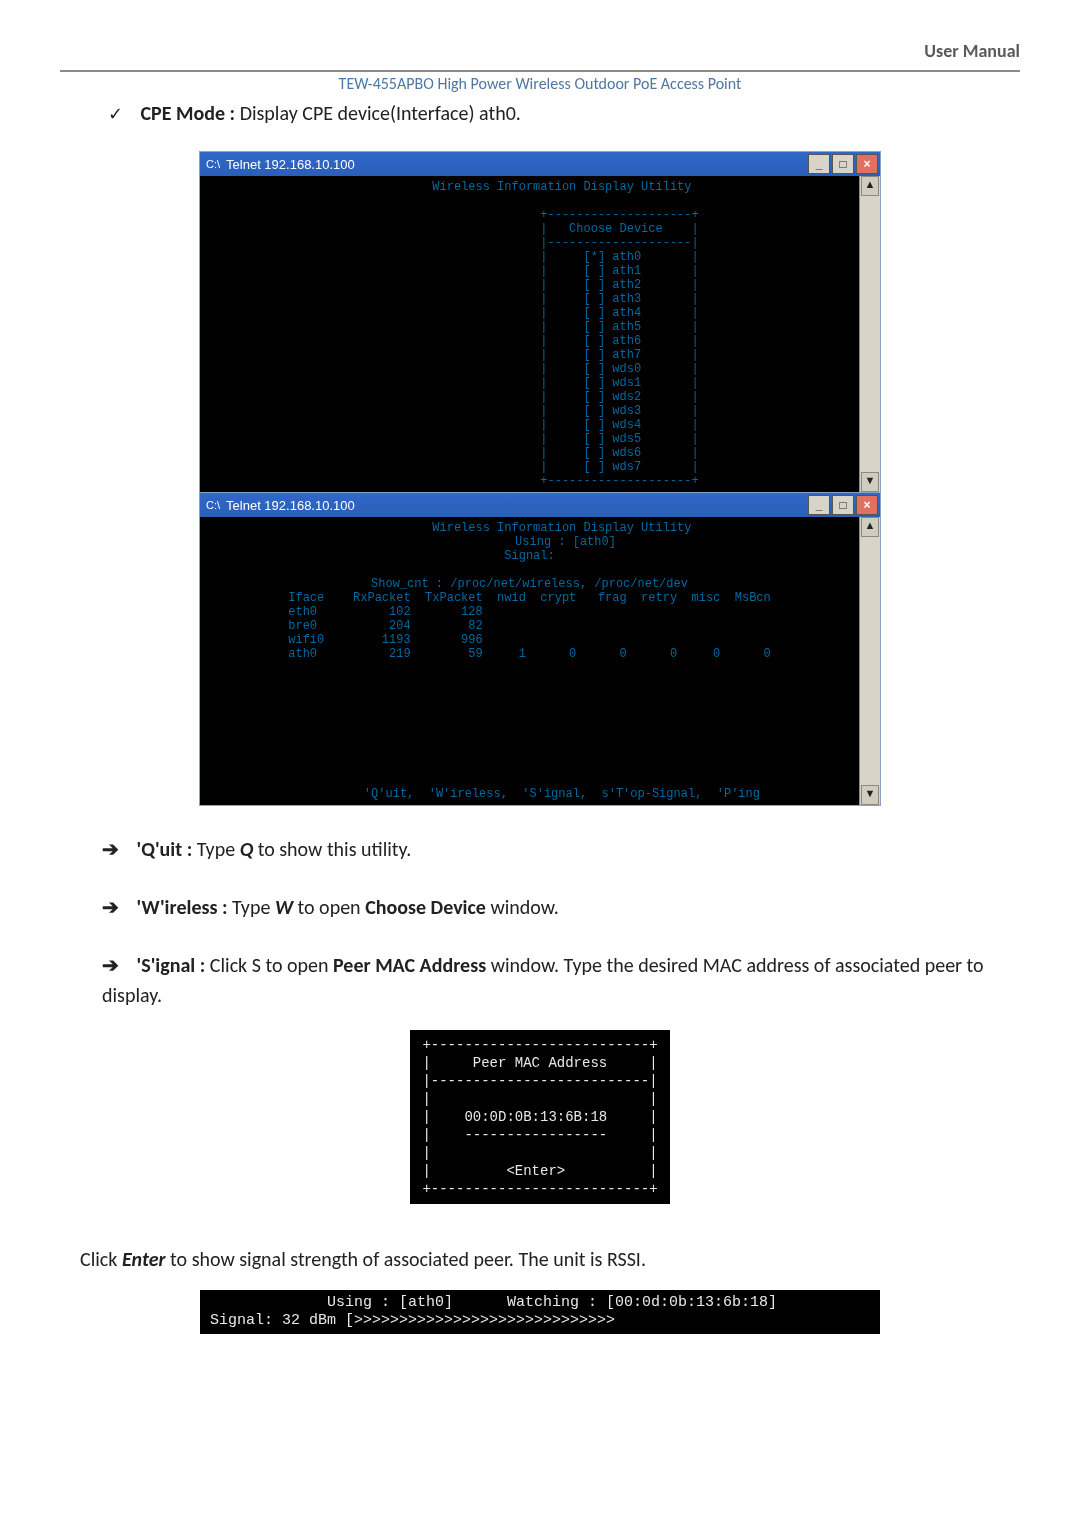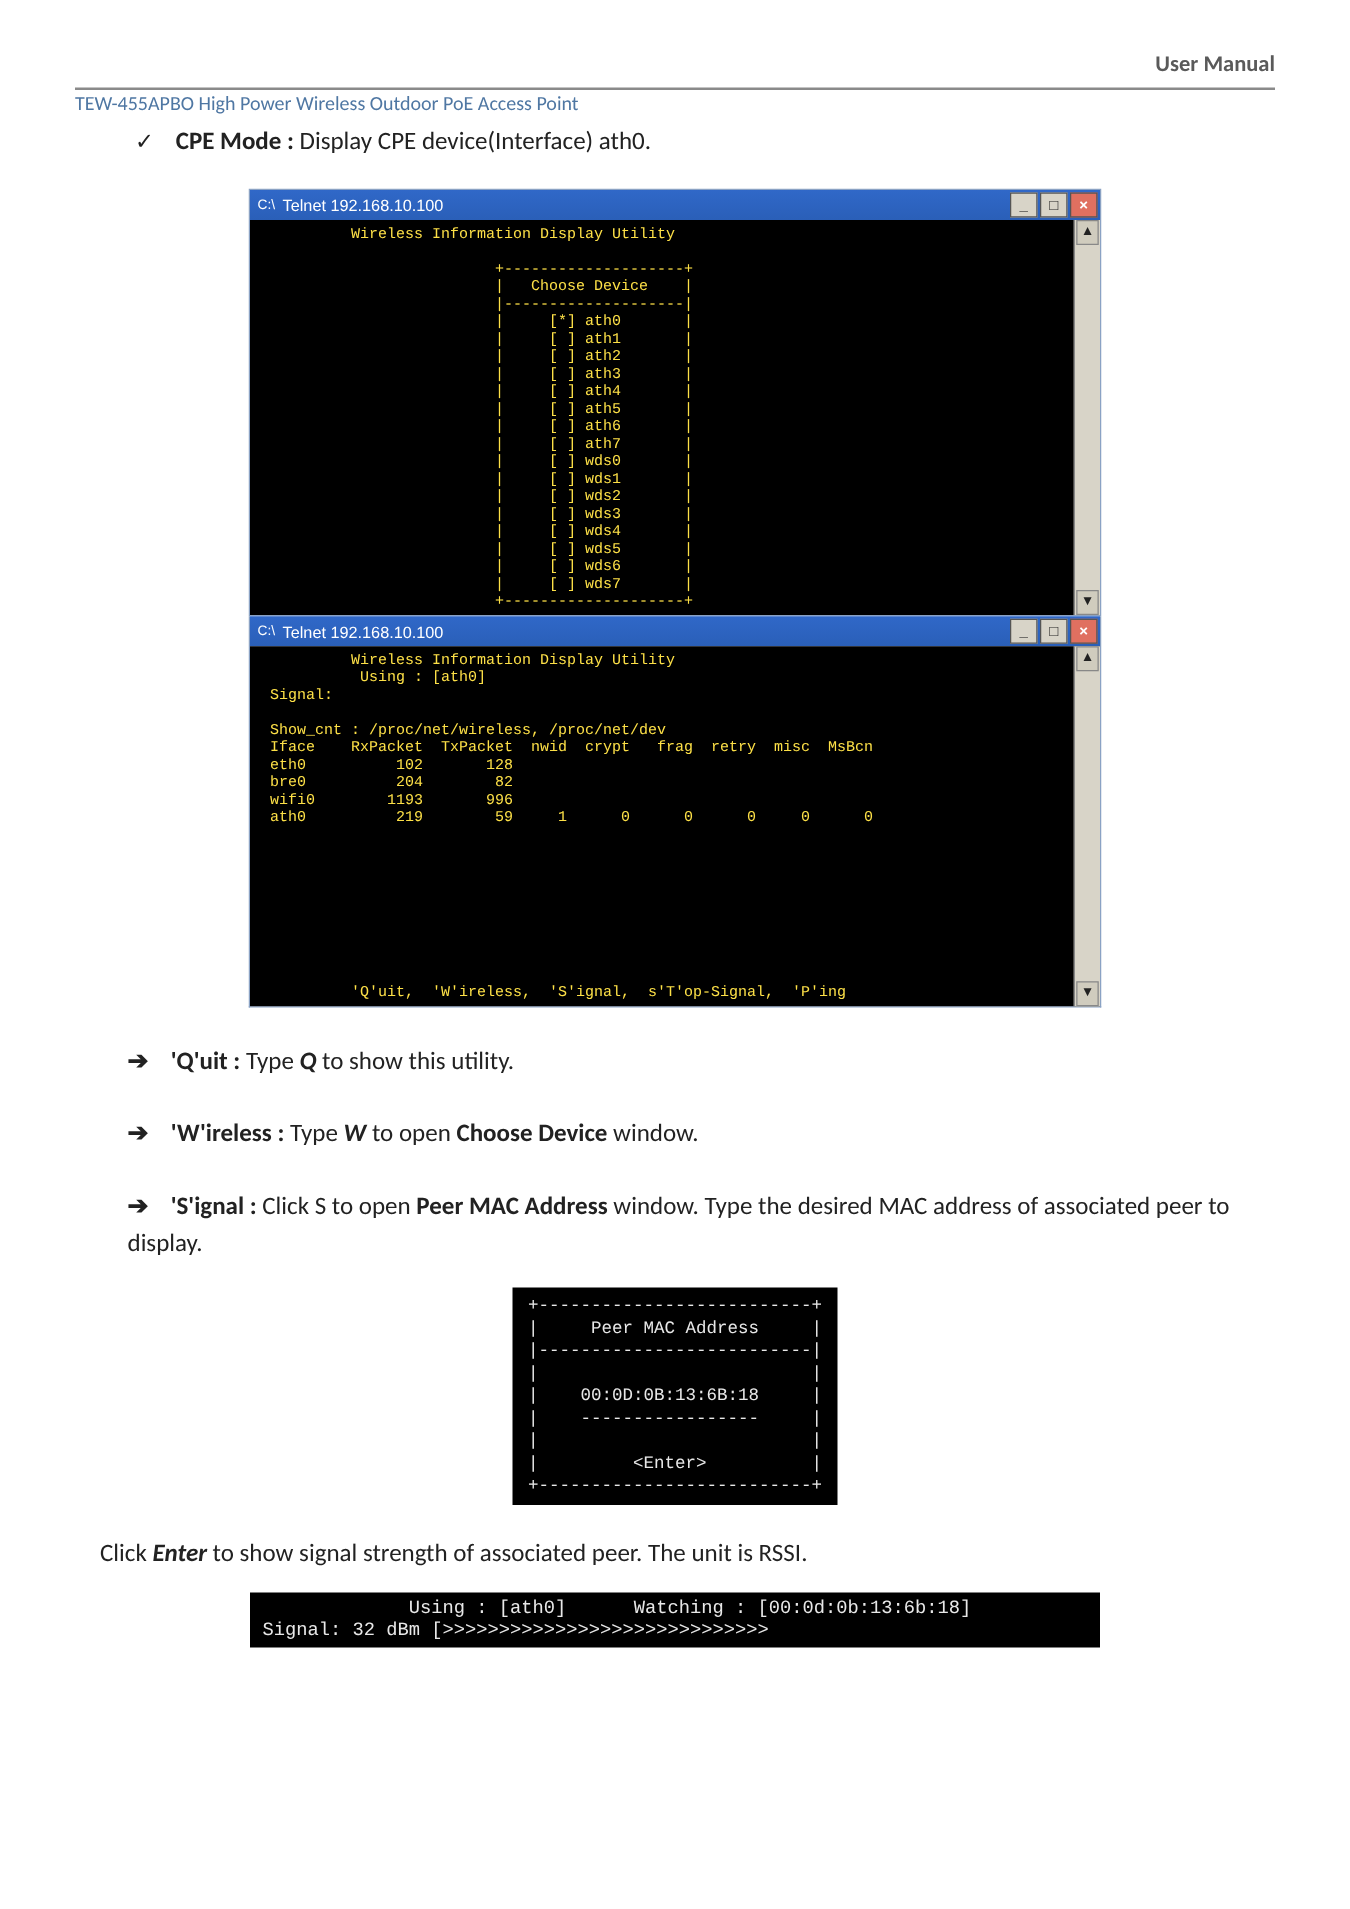--- a/index.html
+++ b/index.html
@@ -22,21 +22,21 @@
     color: #5a5a5a;
     font-size: 18px;
     padding-bottom: 4px;
   }
   .hr-sep {
     border: none;
     border-top: 2px solid #8a8a8a;
     margin: 4px 0 2px 0;
   }
   .subtitle {
-    text-align: left;
+    text-align: center;
     color: #4f77a3;
     font-size: 16px;
   }
   .cpe-line {
     margin: 8px 0 0 48px;
   }
   .cpe-check {
     font-size: 18px;
     display: inline-block;
     width: 28px;
@@ -73,27 +73,28 @@
     font-weight: bold;
     font-family: Tahoma, Arial, sans-serif;
   }
   .winbtn.close { background: #e07060; color:#fff; }
   .term-body-wrap {
     display: flex;
     background: #000;
   }
   .term-body {
     flex: 1;
-    color: #fde047;
+    color: #0369a1;
     font-family: "Courier New", monospace;
     font-size: 12px;
     line-height: 14px;
     white-space: pre;
     padding: 4px 16px;
     min-height: 290px;
+    text-align: center;
   }
   .term-body.tall { min-height: 270px; }
   .tscroll {
     width: 20px;
     background: #d8d4c8;
     border-left: 1px solid #888;
     position: relative;
   }
   .tscroll .arrow {
     position: absolute;
@@ -126,21 +127,21 @@
     background: #000;
     color: #e8e8e8;
     font-family: "Courier New", monospace;
     font-size: 14px;
     line-height: 18px;
     white-space: pre;
     padding: 6px 0;
     text-align: center;
   }
   .enter-line {
-    margin: 24px 0 0 20px;
+    margin: 40px 0 0 20px;
     line-height: 1.5;
   }
   .signal-strip-wrap {
     margin: 16px auto 0 auto;
     width: 680px;
   }
   .signal-strip {
     background: #000;
     color: #e8e8e8;
     font-family: "Courier New", monospace;

